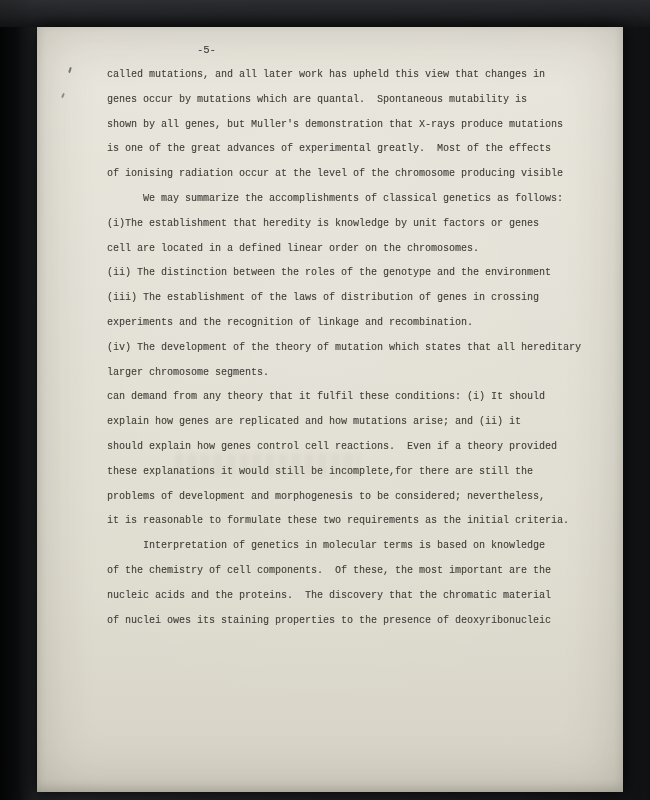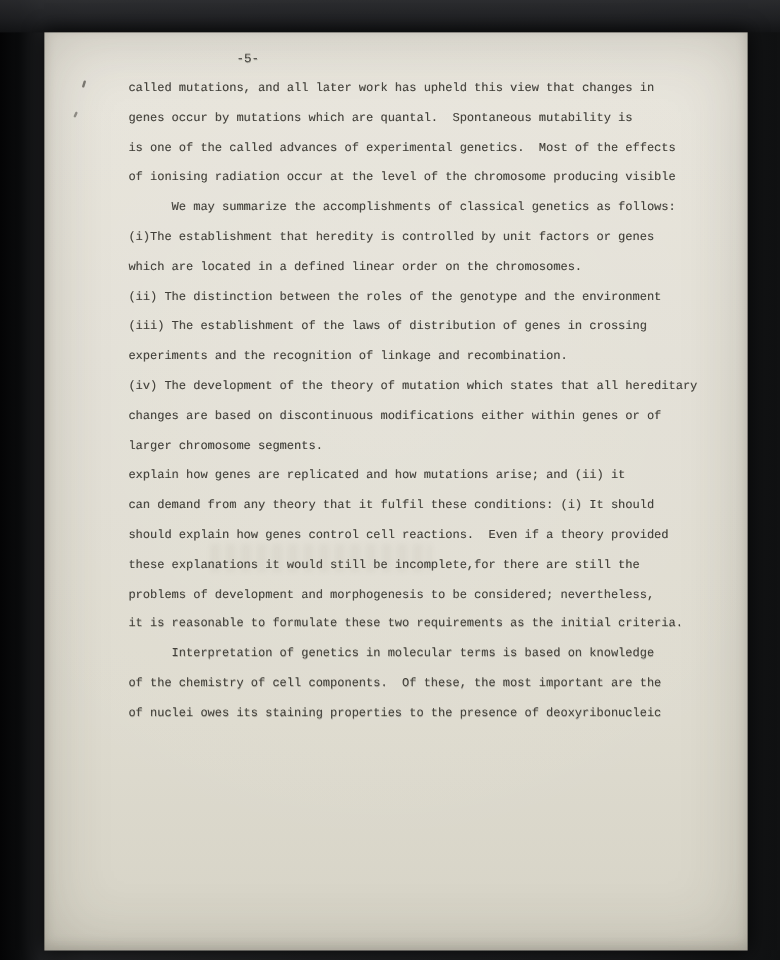--- a/index.html
+++ b/index.html
@@ -109,35 +109,36 @@
 
 <div class="scene">
   <div class="paper">
     <div class="mark mark-1"></div>
     <div class="mark mark-2"></div>
     <div class="ghost-stamp"></div>
     <div class="page-number">-5-</div>
     <div class="text-block">
         <div class="line">called mutations, and all later work has upheld this view that changes in</div>
         <div class="line">genes occur by mutations which are quantal.  Spontaneous mutability is</div>
-        <div class="line">is one of the called advances of experimental genetics.  Most of the effects</div>
+        <div class="line">shown by all genes, but Muller's demonstration that X-rays produce mutations</div>
+        <div class="line">is one of the great advances of experimental greatly.  Most of the effects</div>
         <div class="line">of ionising radiation occur at the level of the chromosome producing visible</div>
         <div class="line">      We may summarize the accomplishments of classical genetics as follows:</div>
-        <div class="line">(i)The establishment that heredity is controlled by unit factors or genes</div>
-        <div class="line">which are located in a defined linear order on the chromosomes.</div>
+        <div class="line">(i)The establishment that heredity is knowledge by unit factors or genes</div>
+        <div class="line">cell are located in a defined linear order on the chromosomes.</div>
         <div class="line">(ii) The distinction between the roles of the genotype and the environment</div>
         <div class="line">(iii) The establishment of the laws of distribution of genes in crossing</div>
         <div class="line">experiments and the recognition of linkage and recombination.</div>
         <div class="line">(iv) The development of the theory of mutation which states that all hereditary</div>
-        <div class="line">changes are based on discontinuous modifications either within genes or of</div>
         <div class="line">larger chromosome segments.</div>
+        <div class="line">can demand from any theory that it fulfil these conditions: (i) It should</div>
         <div class="line">explain how genes are replicated and how mutations arise; and (ii) it</div>
-        <div class="line">can demand from any theory that it fulfil these conditions: (i) It should</div>
         <div class="line">should explain how genes control cell reactions.  Even if a theory provided</div>
         <div class="line">these explanations it would still be incomplete,for there are still the</div>
         <div class="line">problems of development and morphogenesis to be considered; nevertheless,</div>
         <div class="line">it is reasonable to formulate these two requirements as the initial criteria.</div>
         <div class="line">      Interpretation of genetics in molecular terms is based on knowledge</div>
         <div class="line">of the chemistry of cell components.  Of these, the most important are the</div>
+        <div class="line">nucleic acids and the proteins.  The discovery that the chromatic material</div>
         <div class="line">of nuclei owes its staining properties to the presence of deoxyribonucleic</div>
       </div>
   </div>
 </div>
 
 </body></html>

